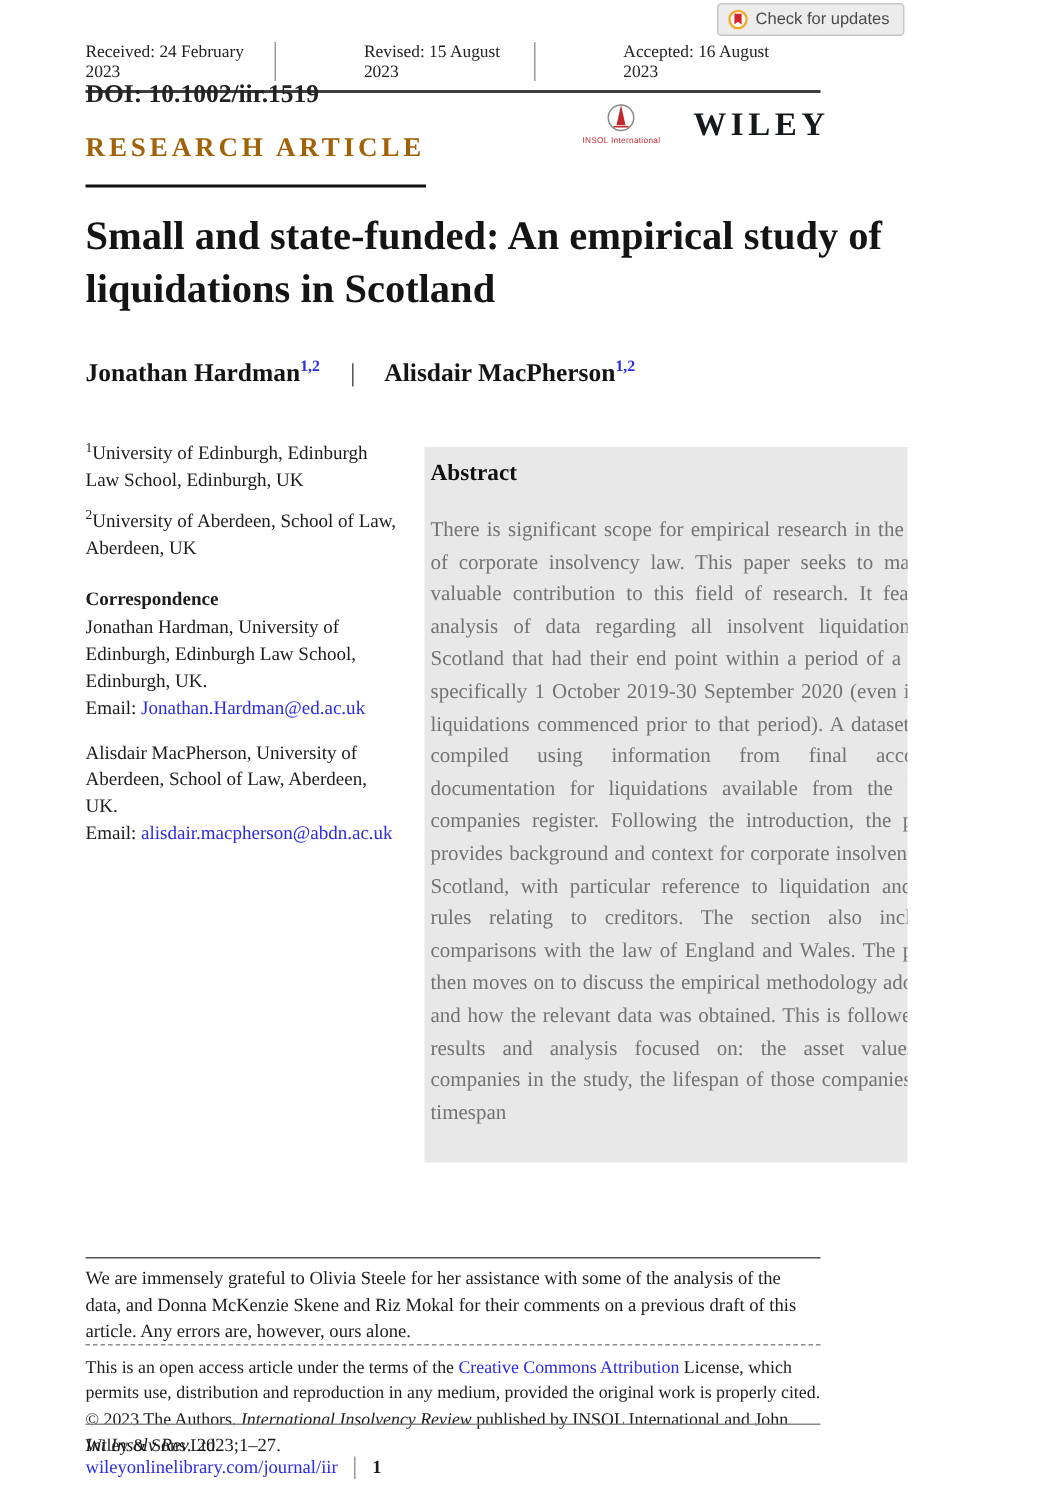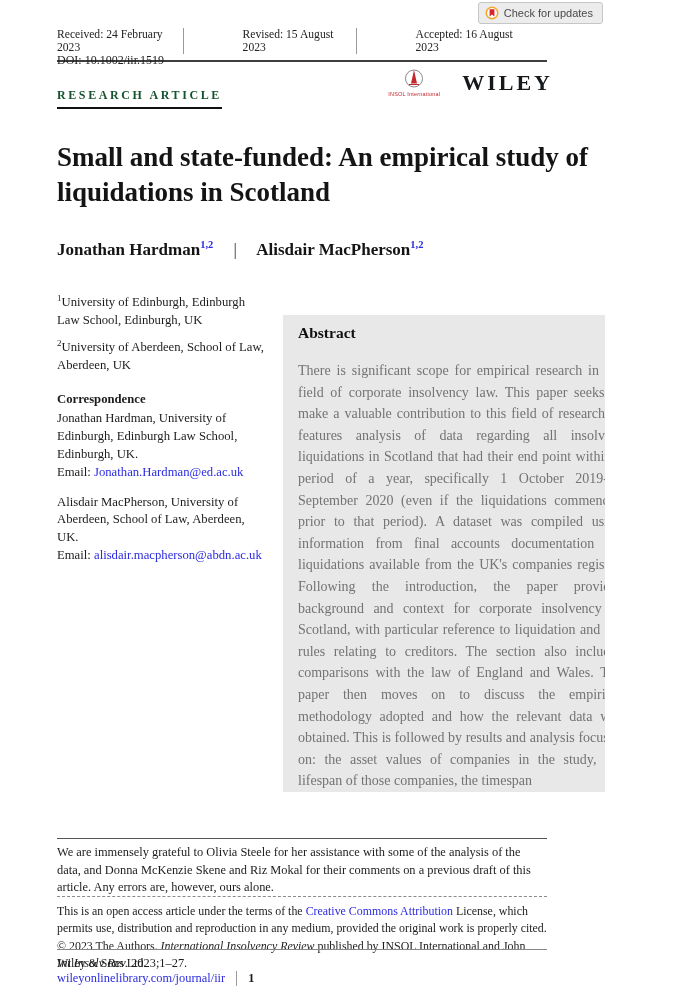--- a/index.html
+++ b/index.html
@@ -49,35 +49,36 @@
     padding-right: 13px;
     margin-right: 13px;
     border-right: 1px solid #9a9a9a;
   }
   .dates-row .date-item:last-child { border-right: none; }
 
   .doi-line {
     position: absolute;
     left: 57px;
     top: 53px;
-    font-size: 12px;
+    font-size: 17px;
     color: #222222;
+    font-weight: bold;
   }
 
   
   .article-type {
     position: absolute;
     left: 57px;
     top: 88px;
-    font-size: 12px;
+    font-size: 18px;
     font-weight: bold;
     letter-spacing: 2.6px;
-    color: #14532d;
+    color: #a16207;
     border-bottom: 2px solid #111111;
-    padding-bottom: 4px;
+    padding-bottom: 14px;
   }
   .logos {
     position: absolute;
     right: 52px;
     top: 68px;
     display: flex;
     align-items: center;
     gap: 22px;
   }
   .insol-logo {
@@ -152,26 +153,26 @@
     color: #2b2be1;
     text-decoration: none;
     cursor: pointer;
   }
   .corr-entry { margin-bottom: 12px !important; }
 
   
   .abstract-box {
     position: absolute;
     left: 283px;
-    top: 315px;
+    top: 298px;
     width: 354px;
     height: 477px;
     background: #e8e8e8;
     box-sizing: border-box;
-    padding: 9px 15px;
+    padding: 9px 4px;
     overflow: hidden;
   }
   .abstract-heading {
     font-size: 15.5px;
     font-weight: bold;
     margin: 0 0 7px 0;
     color: #111111;
   }
   .abstract-text {
     font-size: 14px;

